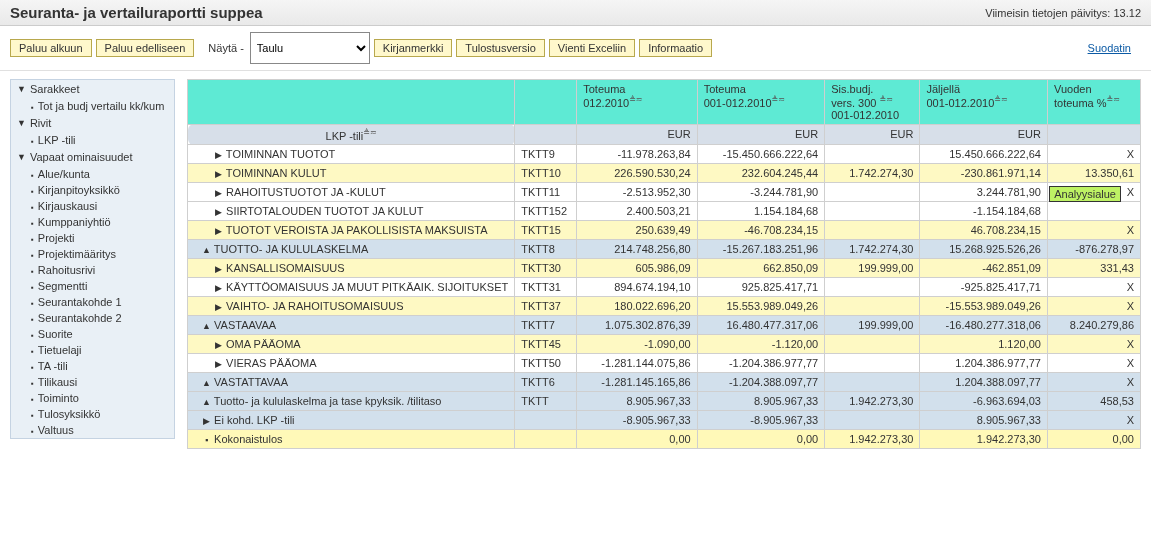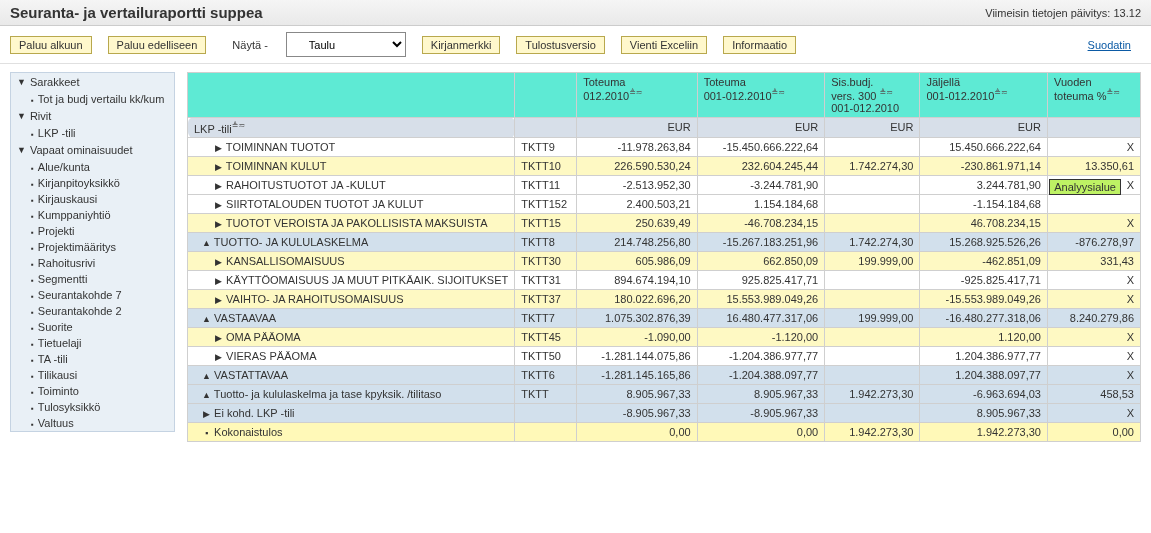--- a/index.html
+++ b/index.html
@@ -23,40 +23,40 @@
     font-size: 15px;
     font-weight: bold;
     margin: 0;
     color: #333;
   }
   .updated { font-size: 11px; color: #333; }
   .toolbar {
     padding: 6px 10px;
     display: flex;
     align-items: center;
-    gap: 16px;
+    gap: 4px;
     border-bottom: 1px solid #e0e0e0;
     position: relative;
   }
   .btn {
     background: #fff8cc;
     border: 1px solid #b8a84d;
     padding: 2px 8px;
     font-size: 11px;
     cursor: pointer;
     color: #333;
   }
   .nayta-lbl { font-size: 11px; margin: 0 2px 0 10px; color:#333;}
   .select {
     width: 120px;
-    height: 25px;
+    height: 32px;
     font-size: 11px;
     border: 1px solid #888;
     background: #fff;
-    padding: 0 18px;
+    padding: 0 2px;
   }
   .filter-link {
     position: absolute;
     right: 20px;
     color: #0b5aa5;
     text-decoration: underline;
     cursor: pointer;
   }
   .content {
     display: flex;
@@ -112,21 +112,21 @@
     vertical-align: top;
     font-weight: normal;
     height: 42px;
   }
   table.grid thead tr.h2 th {
     background: #d7dfe9;
     font-weight: normal;
     text-align: right;
     color:#333;
   }
-  table.grid thead tr.h2 th.left { text-align: left; border-radius: 6px; }
+  table.grid thead tr.h2 th.left { text-align: center; border-radius: 6px; }
   .num { text-align: right; }
   .lbl { text-align: left; }
   .sup { font-size: 8px; vertical-align: super; color:#555;}
   tr.odd td { background: #fff; }
   tr.even td { background: #fef9c3; }
   tr.blue td { background: #d2e0ec; }
   tr.highlight td { background: #fff9b8; }
   .row-exp { display:inline-block; width:9px; font-size:9px; text-align:center;}
   .indent1 { padding-left: 14px !important; }
   .indent2 { padding-left: 26px !important; }
@@ -180,21 +180,21 @@
         <span>Vapaat ominaisuudet</span>
       </div>
       <div class="sb-child bullet">Alue/kunta</div>
       <div class="sb-child bullet">Kirjanpitoyksikkö</div>
       <div class="sb-child bullet">Kirjauskausi</div>
       <div class="sb-child bullet">Kumppaniyhtiö</div>
       <div class="sb-child bullet">Projekti</div>
       <div class="sb-child bullet">Projektimääritys</div>
       <div class="sb-child bullet">Rahoitusrivi</div>
       <div class="sb-child bullet">Segmentti</div>
-      <div class="sb-child bullet">Seurantakohde 7</div>
+      <div class="sb-child bullet">Seurantakohde 1</div>
       <div class="sb-child bullet">Seurantakohde 2</div>
       <div class="sb-child bullet">Suorite</div>
       <div class="sb-child bullet">Tietuelaji</div>
       <div class="sb-child bullet">TA -tili</div>
       <div class="sb-child bullet">Tilikausi</div>
       <div class="sb-child bullet">Toiminto</div>
       <div class="sb-child bullet">Tulosyksikkö</div>
       <div class="sb-child bullet">Valtuus</div>
     </div>
 

